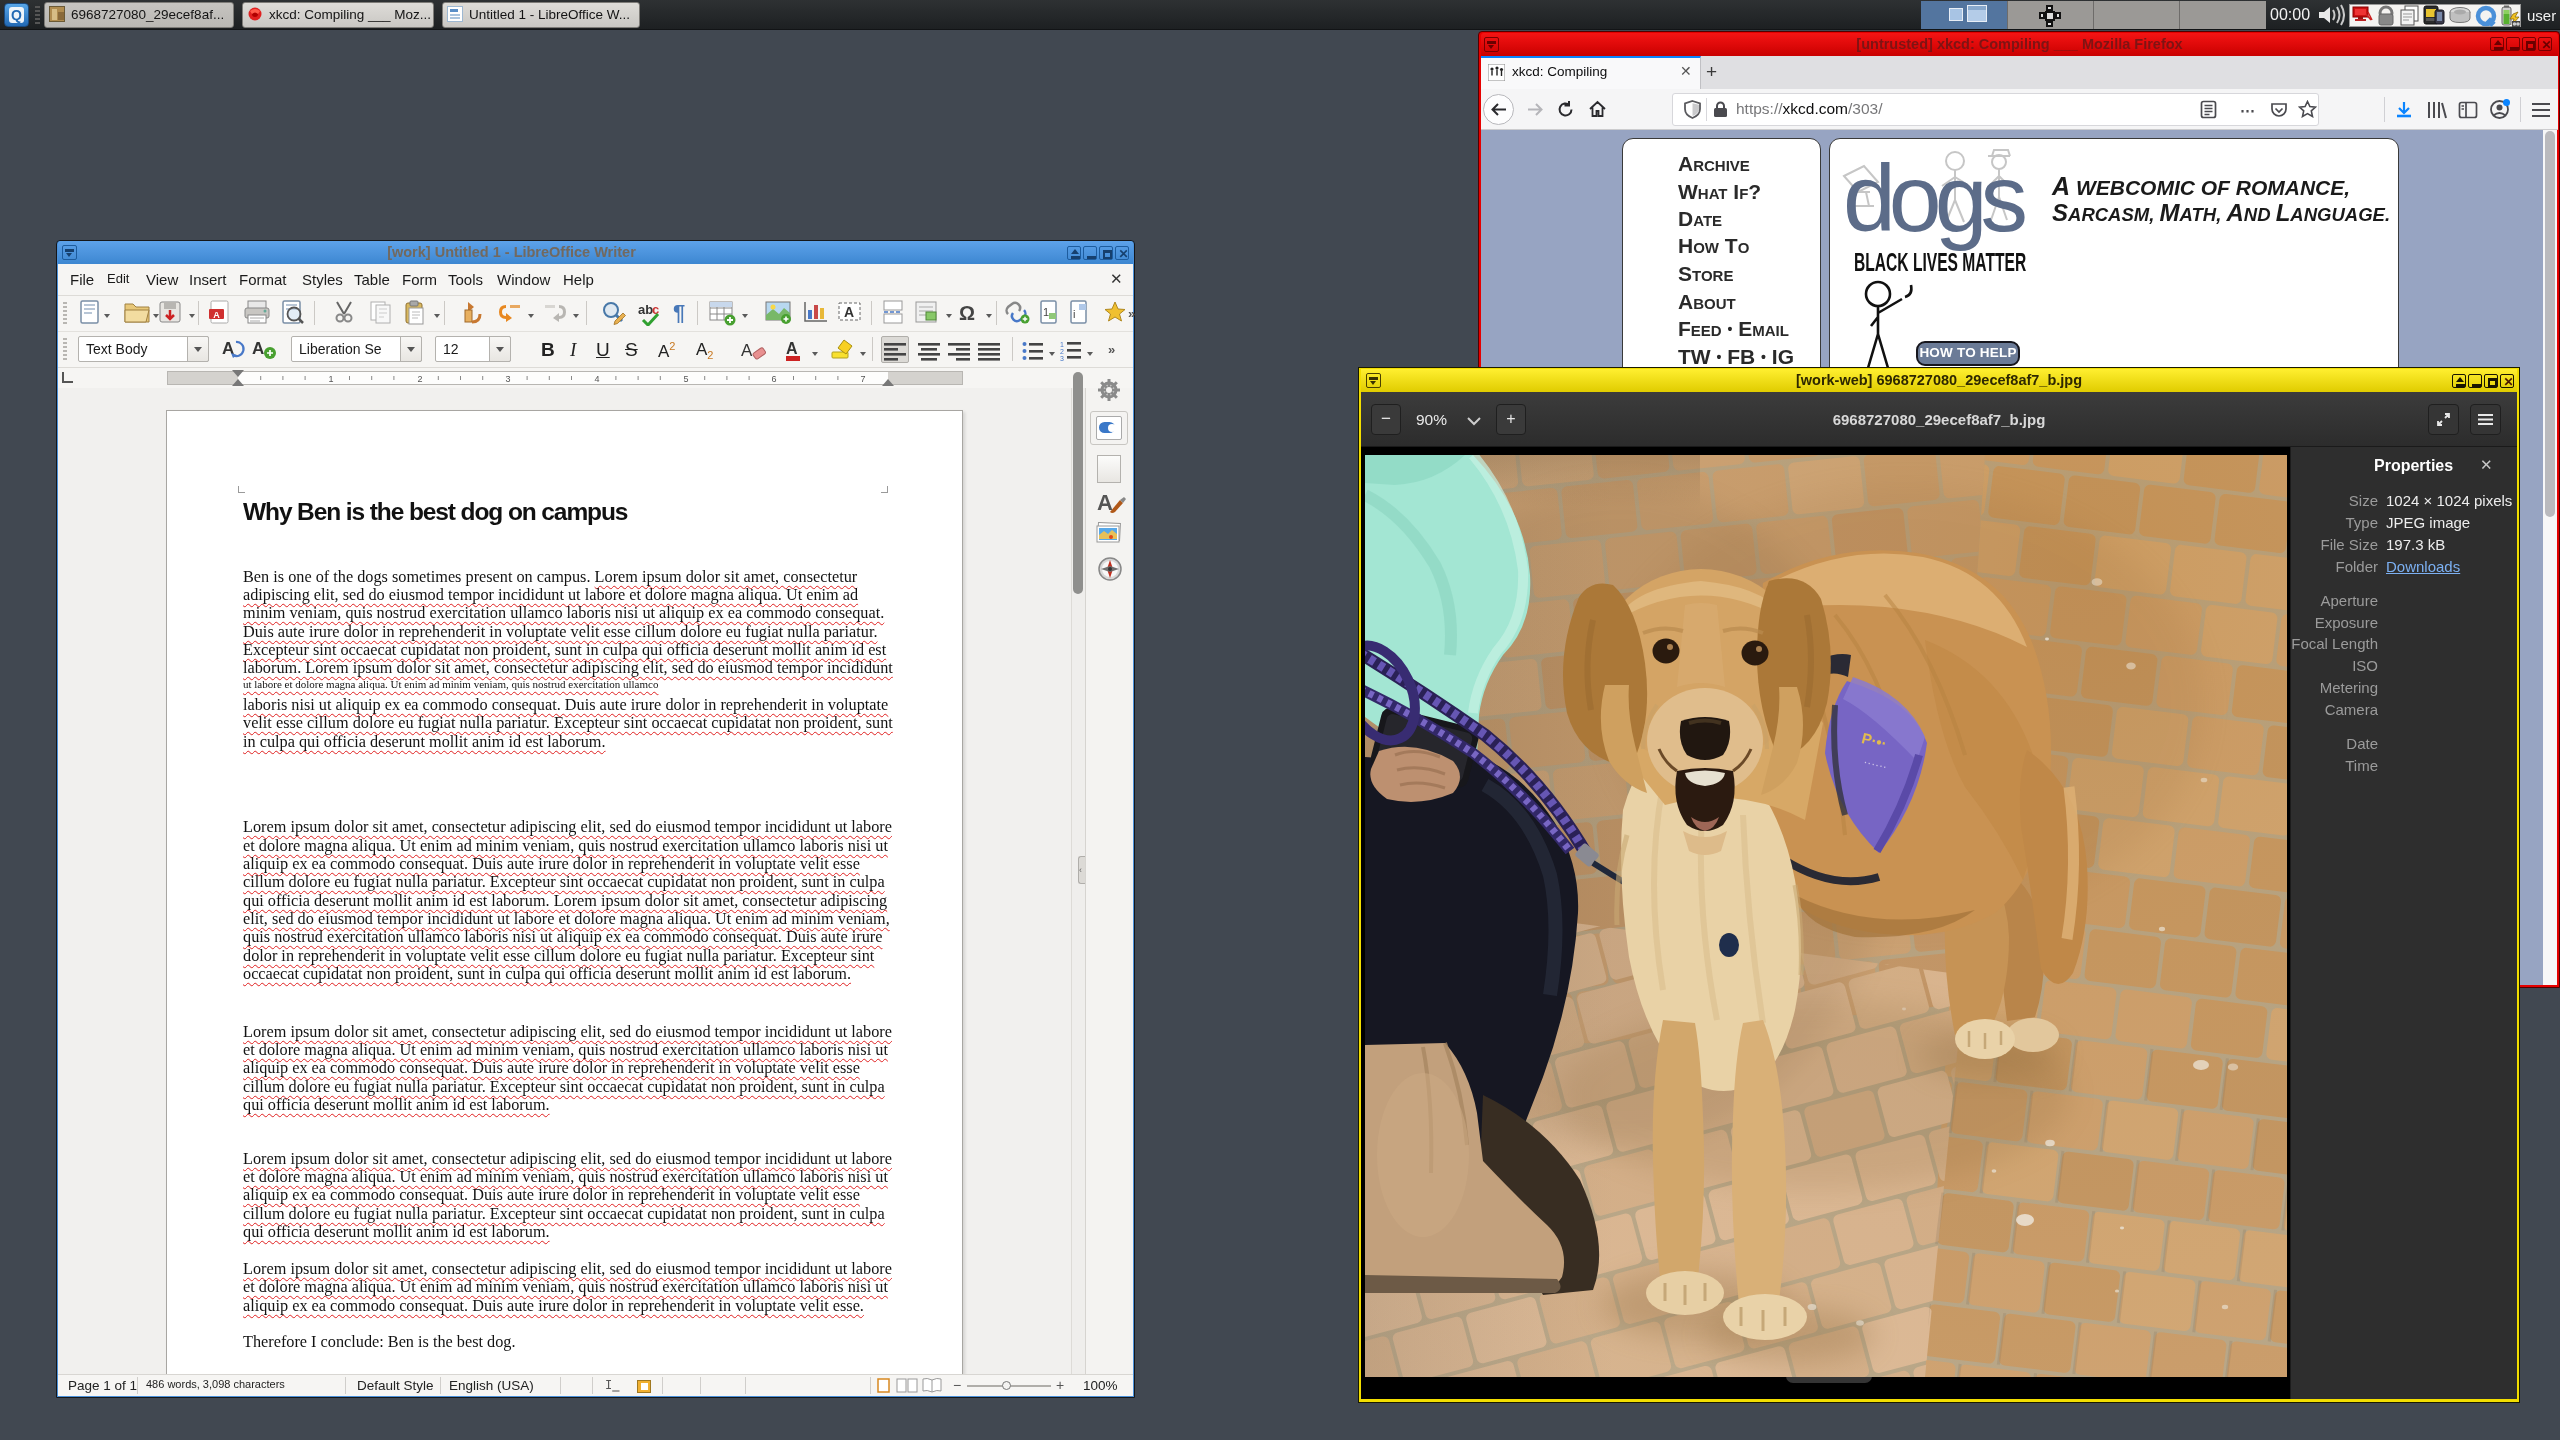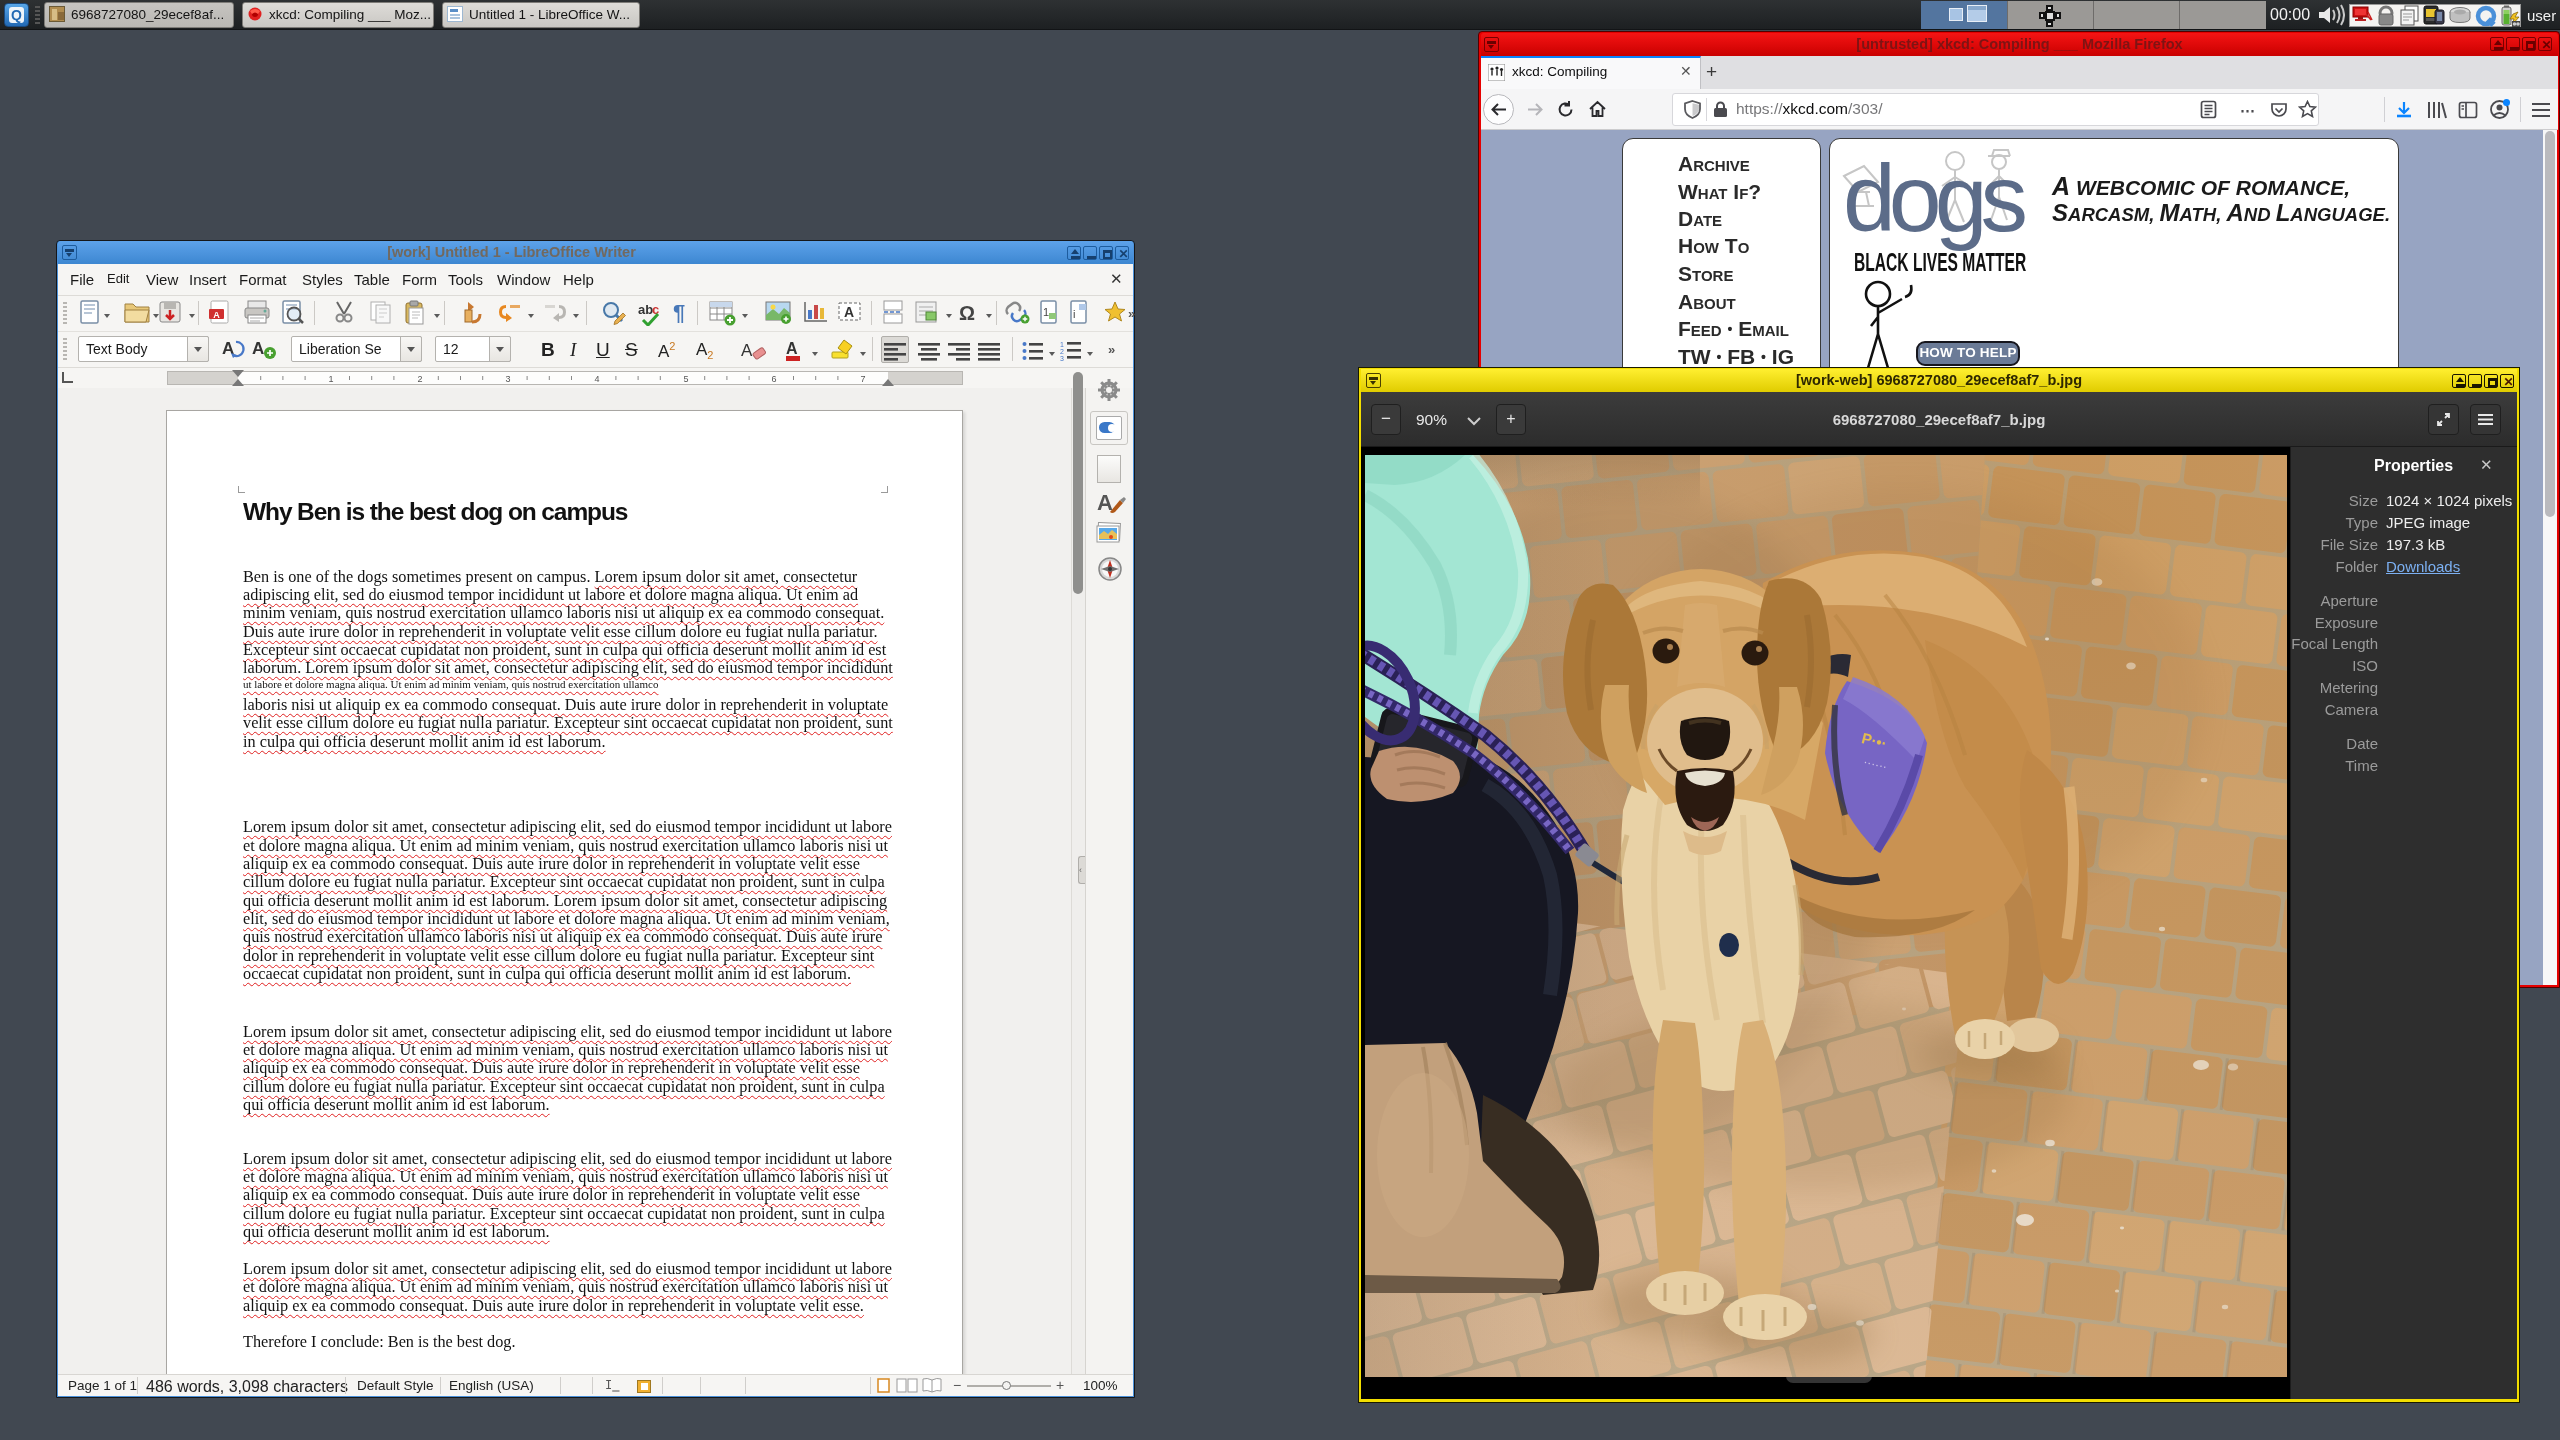--- a/index.html
+++ b/index.html
@@ -481,21 +481,21 @@
   </svg>
 <svg class="abs" style="left:1097px;top:556px" width="26" height="26" viewBox="0 0 26 26">
     <circle cx="13" cy="13" r="11" fill="#d8d8d8" stroke="#888" stroke-width="1.5"></circle>
     <circle cx="13" cy="13" r="8" fill="#f8f8f8"></circle>
     <path d="M13 4 L16 13 L13 22 L10 13 Z" fill="#c03020"></path>
     <path d="M4 13 L13 10 L22 13 L13 16 Z" fill="#707070"></path>
     <circle cx="13" cy="13" r="2" fill="#333"></circle>
   </svg>
 <div class="abs" style="left:58px;top:1374px;width:1075px;height:22px;background:#f6f5f3;border-top:1px solid #d8d6d2"></div>
 <div class="abs" style="left:68px;top:1378px;font-size:13.5px;color:#222">Page 1 of 1</div>
-<div class="abs" style="left:146px;top:1378px;font-size:16px;color:#222">486 words, 3,098 characters</div>
+<div class="abs" style="left:146px;top:1378px;font-size:11px;color:#222">486 words, 3,098 characters</div>
 <div class="abs" style="left:357px;top:1378px;font-size:13.5px;color:#222">Default Style</div>
 <div class="abs" style="left:449px;top:1378px;font-size:13.5px;color:#222">English (USA)</div>
 <div class="abs" style="left:137px;top:1377px;width:1px;height:17px;background:#d0cecb"></div>
 <div class="abs" style="left:345px;top:1377px;width:1px;height:17px;background:#d0cecb"></div>
 <div class="abs" style="left:440px;top:1377px;width:1px;height:17px;background:#d0cecb"></div>
 <div class="abs" style="left:560px;top:1377px;width:1px;height:17px;background:#d0cecb"></div>
 <div class="abs" style="left:592px;top:1377px;width:1px;height:17px;background:#d0cecb"></div>
 <div class="abs" style="left:662px;top:1377px;width:1px;height:17px;background:#d0cecb"></div>
 <div class="abs" style="left:700px;top:1377px;width:1px;height:17px;background:#d0cecb"></div>
 <div class="abs" style="left:745px;top:1377px;width:1px;height:17px;background:#d0cecb"></div>

